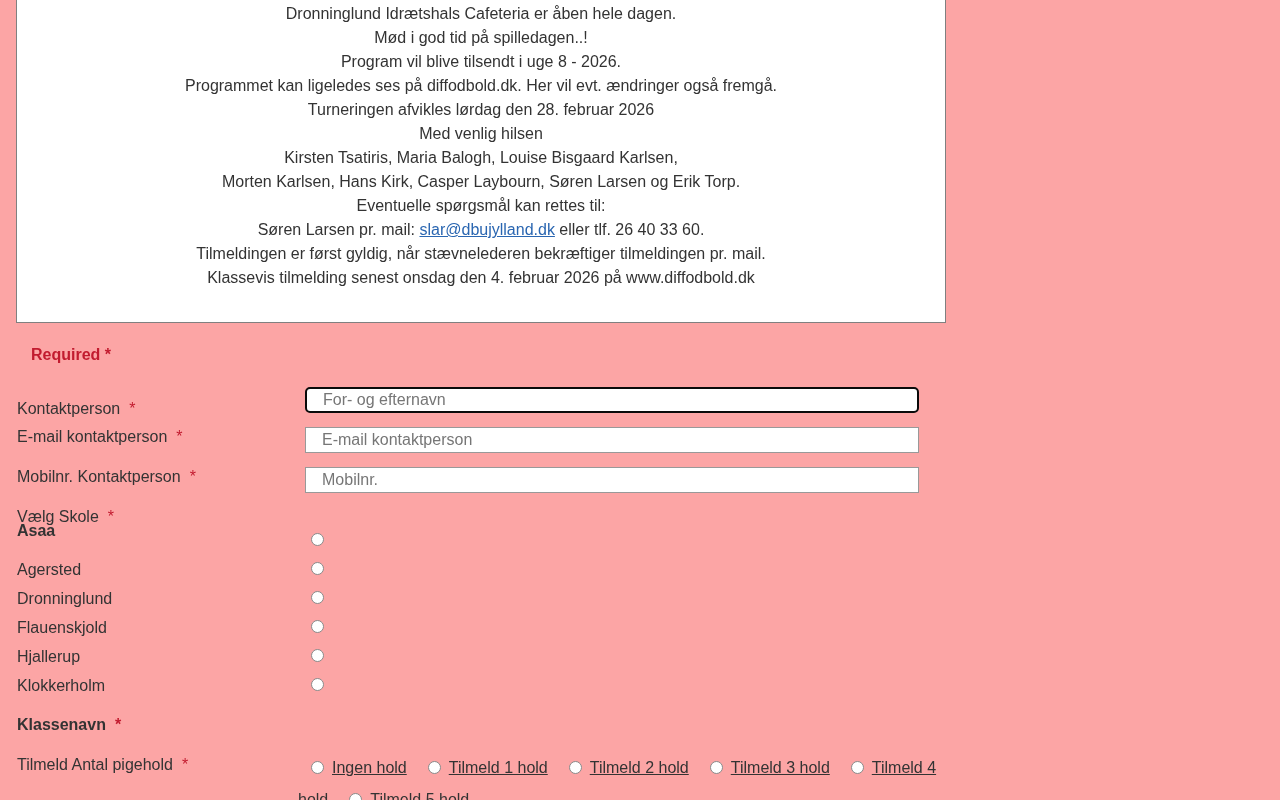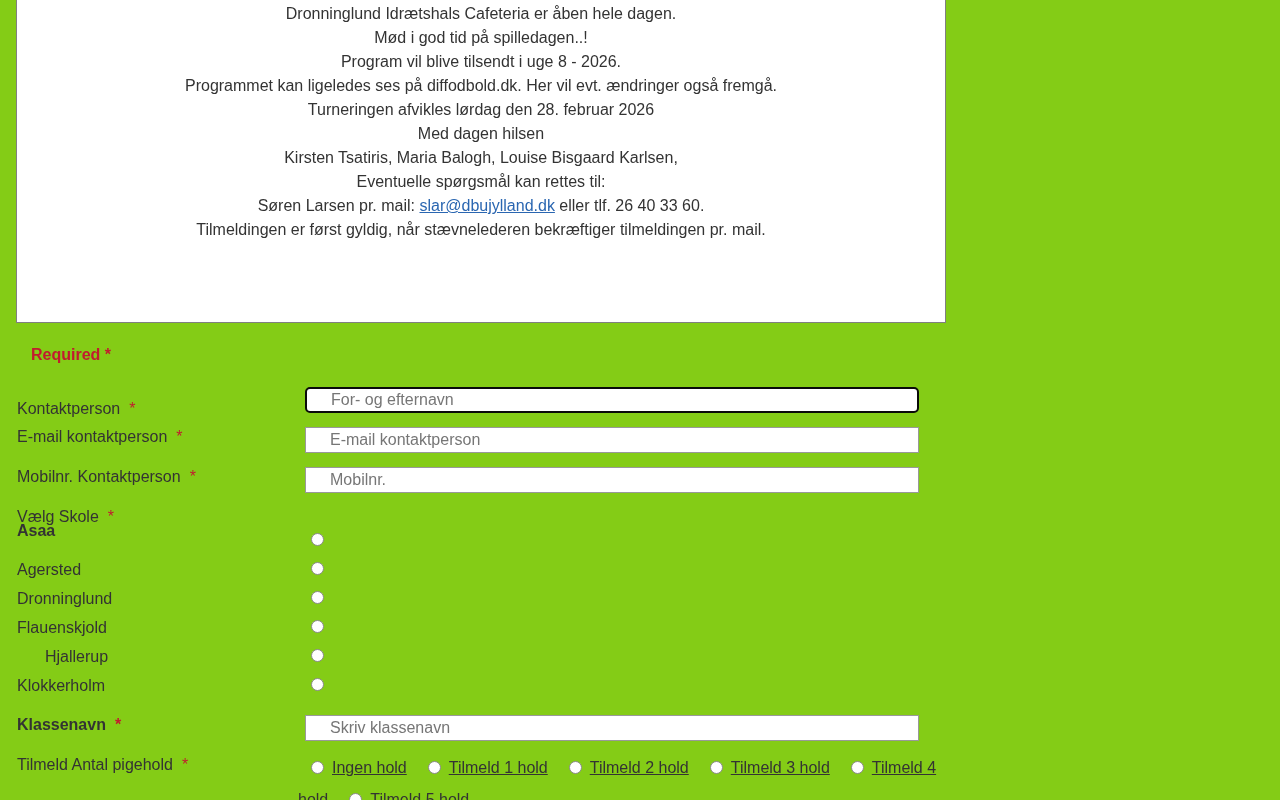--- a/index.html
+++ b/index.html
@@ -6,21 +6,21 @@
   body {
     font-family: "Liberation Sans", sans-serif;
     font-size: 16px;
     color: #333333;
   }
   .page {
     position: relative;
     width: 1280px;
     height: 800px;
     overflow: hidden;
-    background: #84cc16;
+    background: #fca5a5;
   }
 
   
   .intro-box {
     position: absolute;
     left: 16px;
     top: -12px;
     width: 930px;
     height: 335px;
     box-sizing: border-box;
@@ -50,21 +50,21 @@
   .ast { color: #c21b2f; margin-left: 9px; }
 
   .tinput {
     position: absolute;
     left: 305px;
     width: 614px;
     height: 26px;
     box-sizing: border-box;
     border: 1px solid #999999;
     border-radius: 0;
-    padding: 0 24px;
+    padding: 0 16px;
     font-family: "Liberation Sans", sans-serif;
     font-size: 16px;
     color: #333333;
     background: #ffffff;
     outline: none;
   }
   .tinput::placeholder { color: #767676; opacity: 1; }
   .tinput.focused { border: 2px solid #0a0a0a; border-radius: 5px; }
 
   .radio {
@@ -100,25 +100,27 @@
 <body>
 
 <div class="page">
 
   <div class="intro-box">
     <div class="intro-line">Dronninglund Idrætshals Cafeteria er åben hele dagen.</div>
     <div class="intro-line">Mød i god tid på spilledagen..!</div>
     <div class="intro-line">Program vil blive tilsendt i uge 8 - 2026.</div>
     <div class="intro-line">Programmet kan ligeledes ses på diffodbold.dk. Her vil evt. ændringer også fremgå.</div>
     <div class="intro-line">Turneringen afvikles lørdag den 28. februar 2026</div>
-    <div class="intro-line">Med dagen hilsen</div>
+    <div class="intro-line">Med venlig hilsen</div>
     <div class="intro-line">Kirsten Tsatiris, Maria Balogh, Louise Bisgaard Karlsen,</div>
+    <div class="intro-line">Morten Karlsen, Hans Kirk, Casper Laybourn, Søren Larsen og Erik Torp.</div>
     <div class="intro-line">Eventuelle spørgsmål kan rettes til:</div>
     <div class="intro-line"><span>Søren Larsen pr. mail: </span><a class="email-link">slar@dbujylland.dk</a><span> eller tlf. 26 40 33 60.</span></div>
     <div class="intro-line">Tilmeldingen er først gyldig, når stævnelederen bekræftiger tilmeldingen pr. mail.</div>
+    <div class="intro-line">Klassevis tilmelding senest onsdag den 4. februar 2026 på www.diffodbold.dk</div>
   </div>
 
   <div class="required-note">Required *</div>
 
   <div class="flabel" style="top:400px;"><span>Kontaktperson</span><span class="ast">*</span></div>
   <input class="tinput focused" style="top: 387px;" type="text" placeholder="For- og efternavn">
 
   <div class="flabel" style="top:428px;"><span>E-mail kontaktperson</span><span class="ast">*</span></div>
   <input class="tinput" style="top: 427px;" type="text" placeholder="E-mail kontaktperson">
 
@@ -132,26 +134,25 @@
 
   <div class="flabel" style="top:561px;">Agersted</div>
   <span class="radio school-radio" style="top:562px;"></span>
 
   <div class="flabel" style="top:590px;">Dronninglund</div>
   <span class="radio school-radio" style="top:591px;"></span>
 
   <div class="flabel" style="top:619px;">Flauenskjold</div>
   <span class="radio school-radio" style="top:620px;"></span>
 
-  <div class="flabel" style="top:648px;margin-left:28px;">Hjallerup</div>
+  <div class="flabel" style="top:648px;">Hjallerup</div>
   <span class="radio school-radio" style="top:649px;"></span>
 
   <div class="flabel" style="top:677px;">Klokkerholm</div>
   <span class="radio school-radio" style="top:678px;"></span>
 
   <div class="flabel" style="top:716px;font-weight:bold;"><span>Klassenavn</span><span class="ast">*</span></div>
-  <input class="tinput" style="top: 715px;" type="text" placeholder="Skriv klassenavn">
 
   <div class="flabel" style="top:756px;"><span>Tilmeld Antal pigehold</span><span class="ast">*</span></div>
 
   <div class="pigehold-group"><span class="radio first"></span><span>Ingen hold</span><span class="radio"></span><span>Tilmeld 1 hold</span><span class="radio"></span><span>Tilmeld 2 hold</span><span class="radio"></span><span>Tilmeld 3 hold</span><span class="radio"></span><span>Tilmeld 4 hold</span><span class="radio"></span><span>Tilmeld 5 hold</span></div>
 
 </div>
 
 </body></html>

